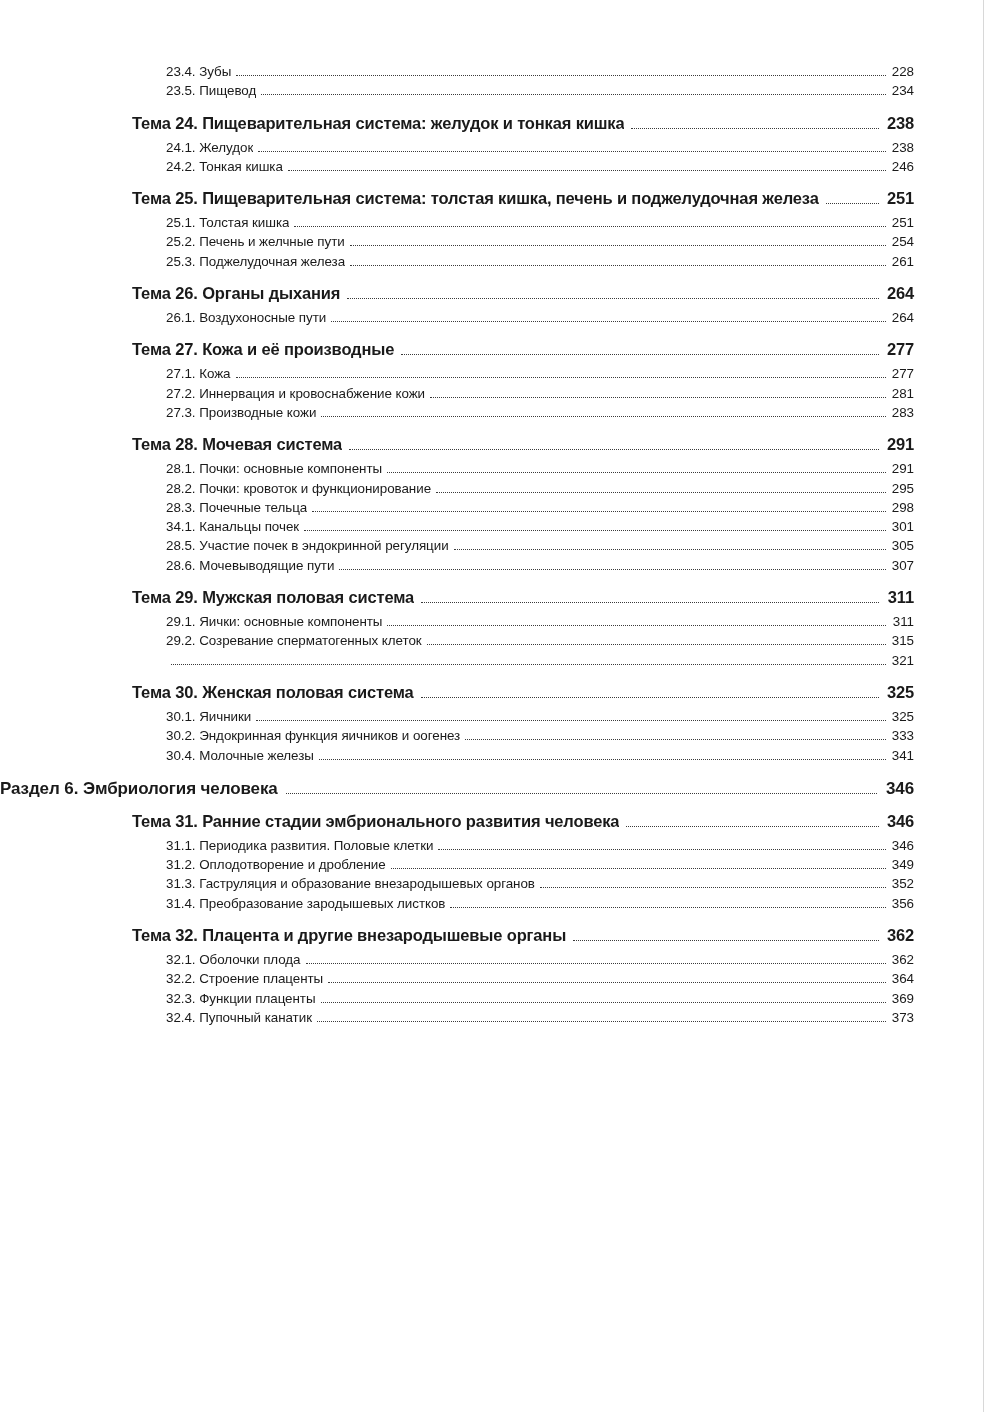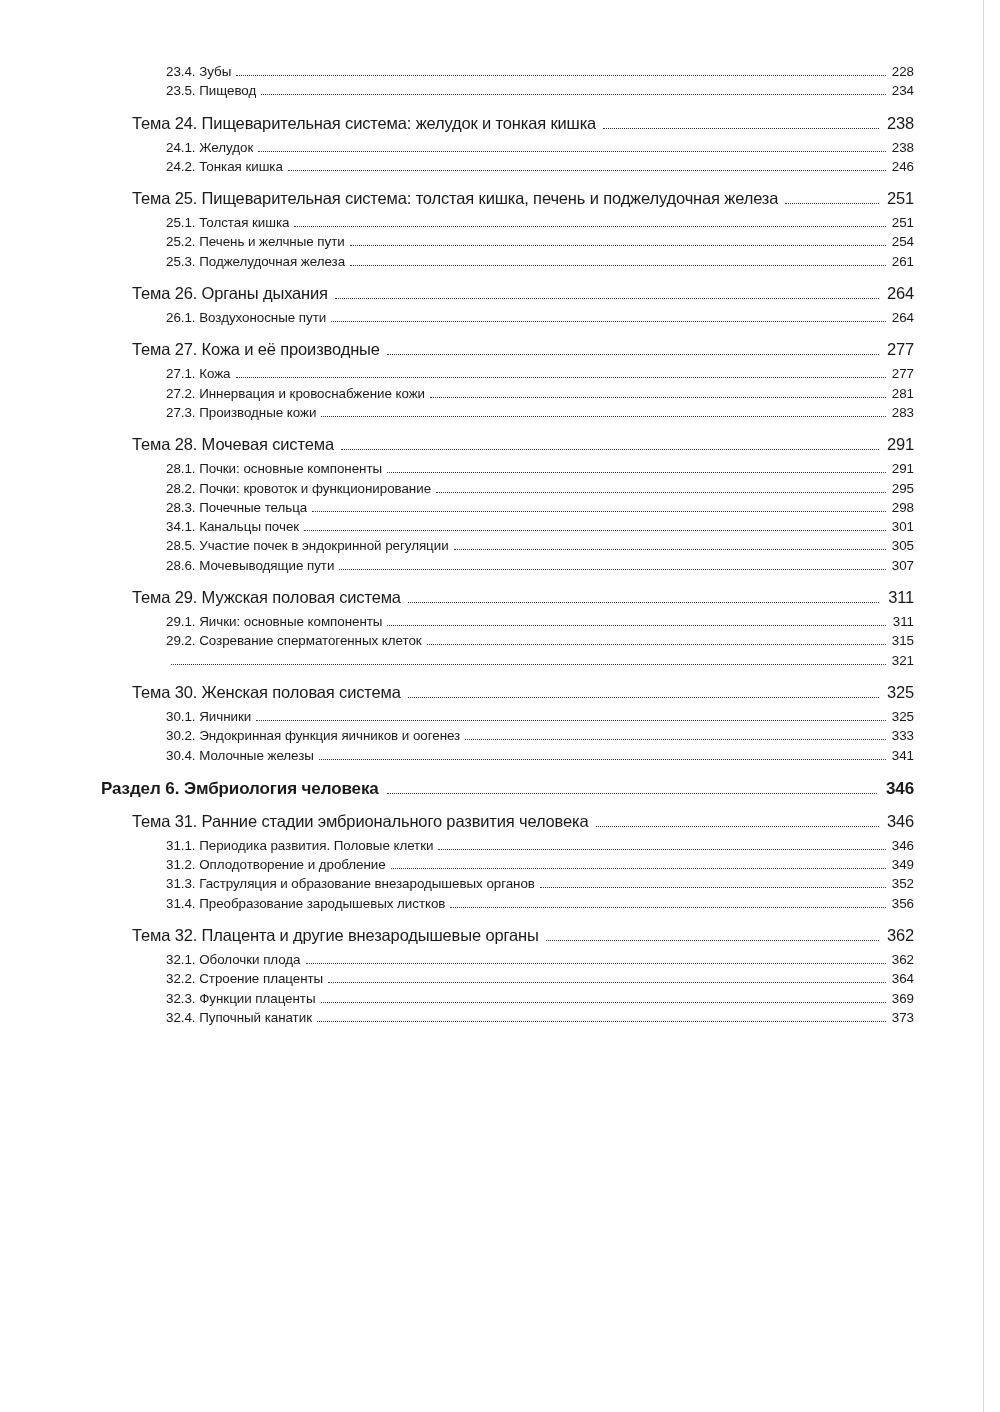--- a/index.html
+++ b/index.html
@@ -62,36 +62,35 @@
     border-bottom: 1px dotted #3a3a3a;
   }
   .toc-row .pageno {
     flex: 0 0 auto;
     text-align: right;
     font-variant-numeric: tabular-nums;
   }
 
   
   .row-section {
-    padding-left: 101px;
     font-size: 17px;
     font-weight: bold;
     letter-spacing: -0.1px;
     margin-top: 14px;
     margin-bottom: 6px;
   }
   .row-section .leader { margin: 0 7px 0 8px; }
   .row-section .leader::before { border-bottom-width: 1px; }
   .row-section .pageno { min-width: 30px; }
 
   
   .row-theme {
     padding-left: 132px;
     font-size: 16.5px;
-    font-weight: normal;
+    font-weight: bold;
     letter-spacing: -0.15px;
     margin-top: 13px;
     margin-bottom: 5px;
   }
   .row-theme .leader { margin: 0 6px 0 7px; }
   .row-theme .pageno { min-width: 29px; }
 
   
   .row-sub {
     padding-left: 166px;

